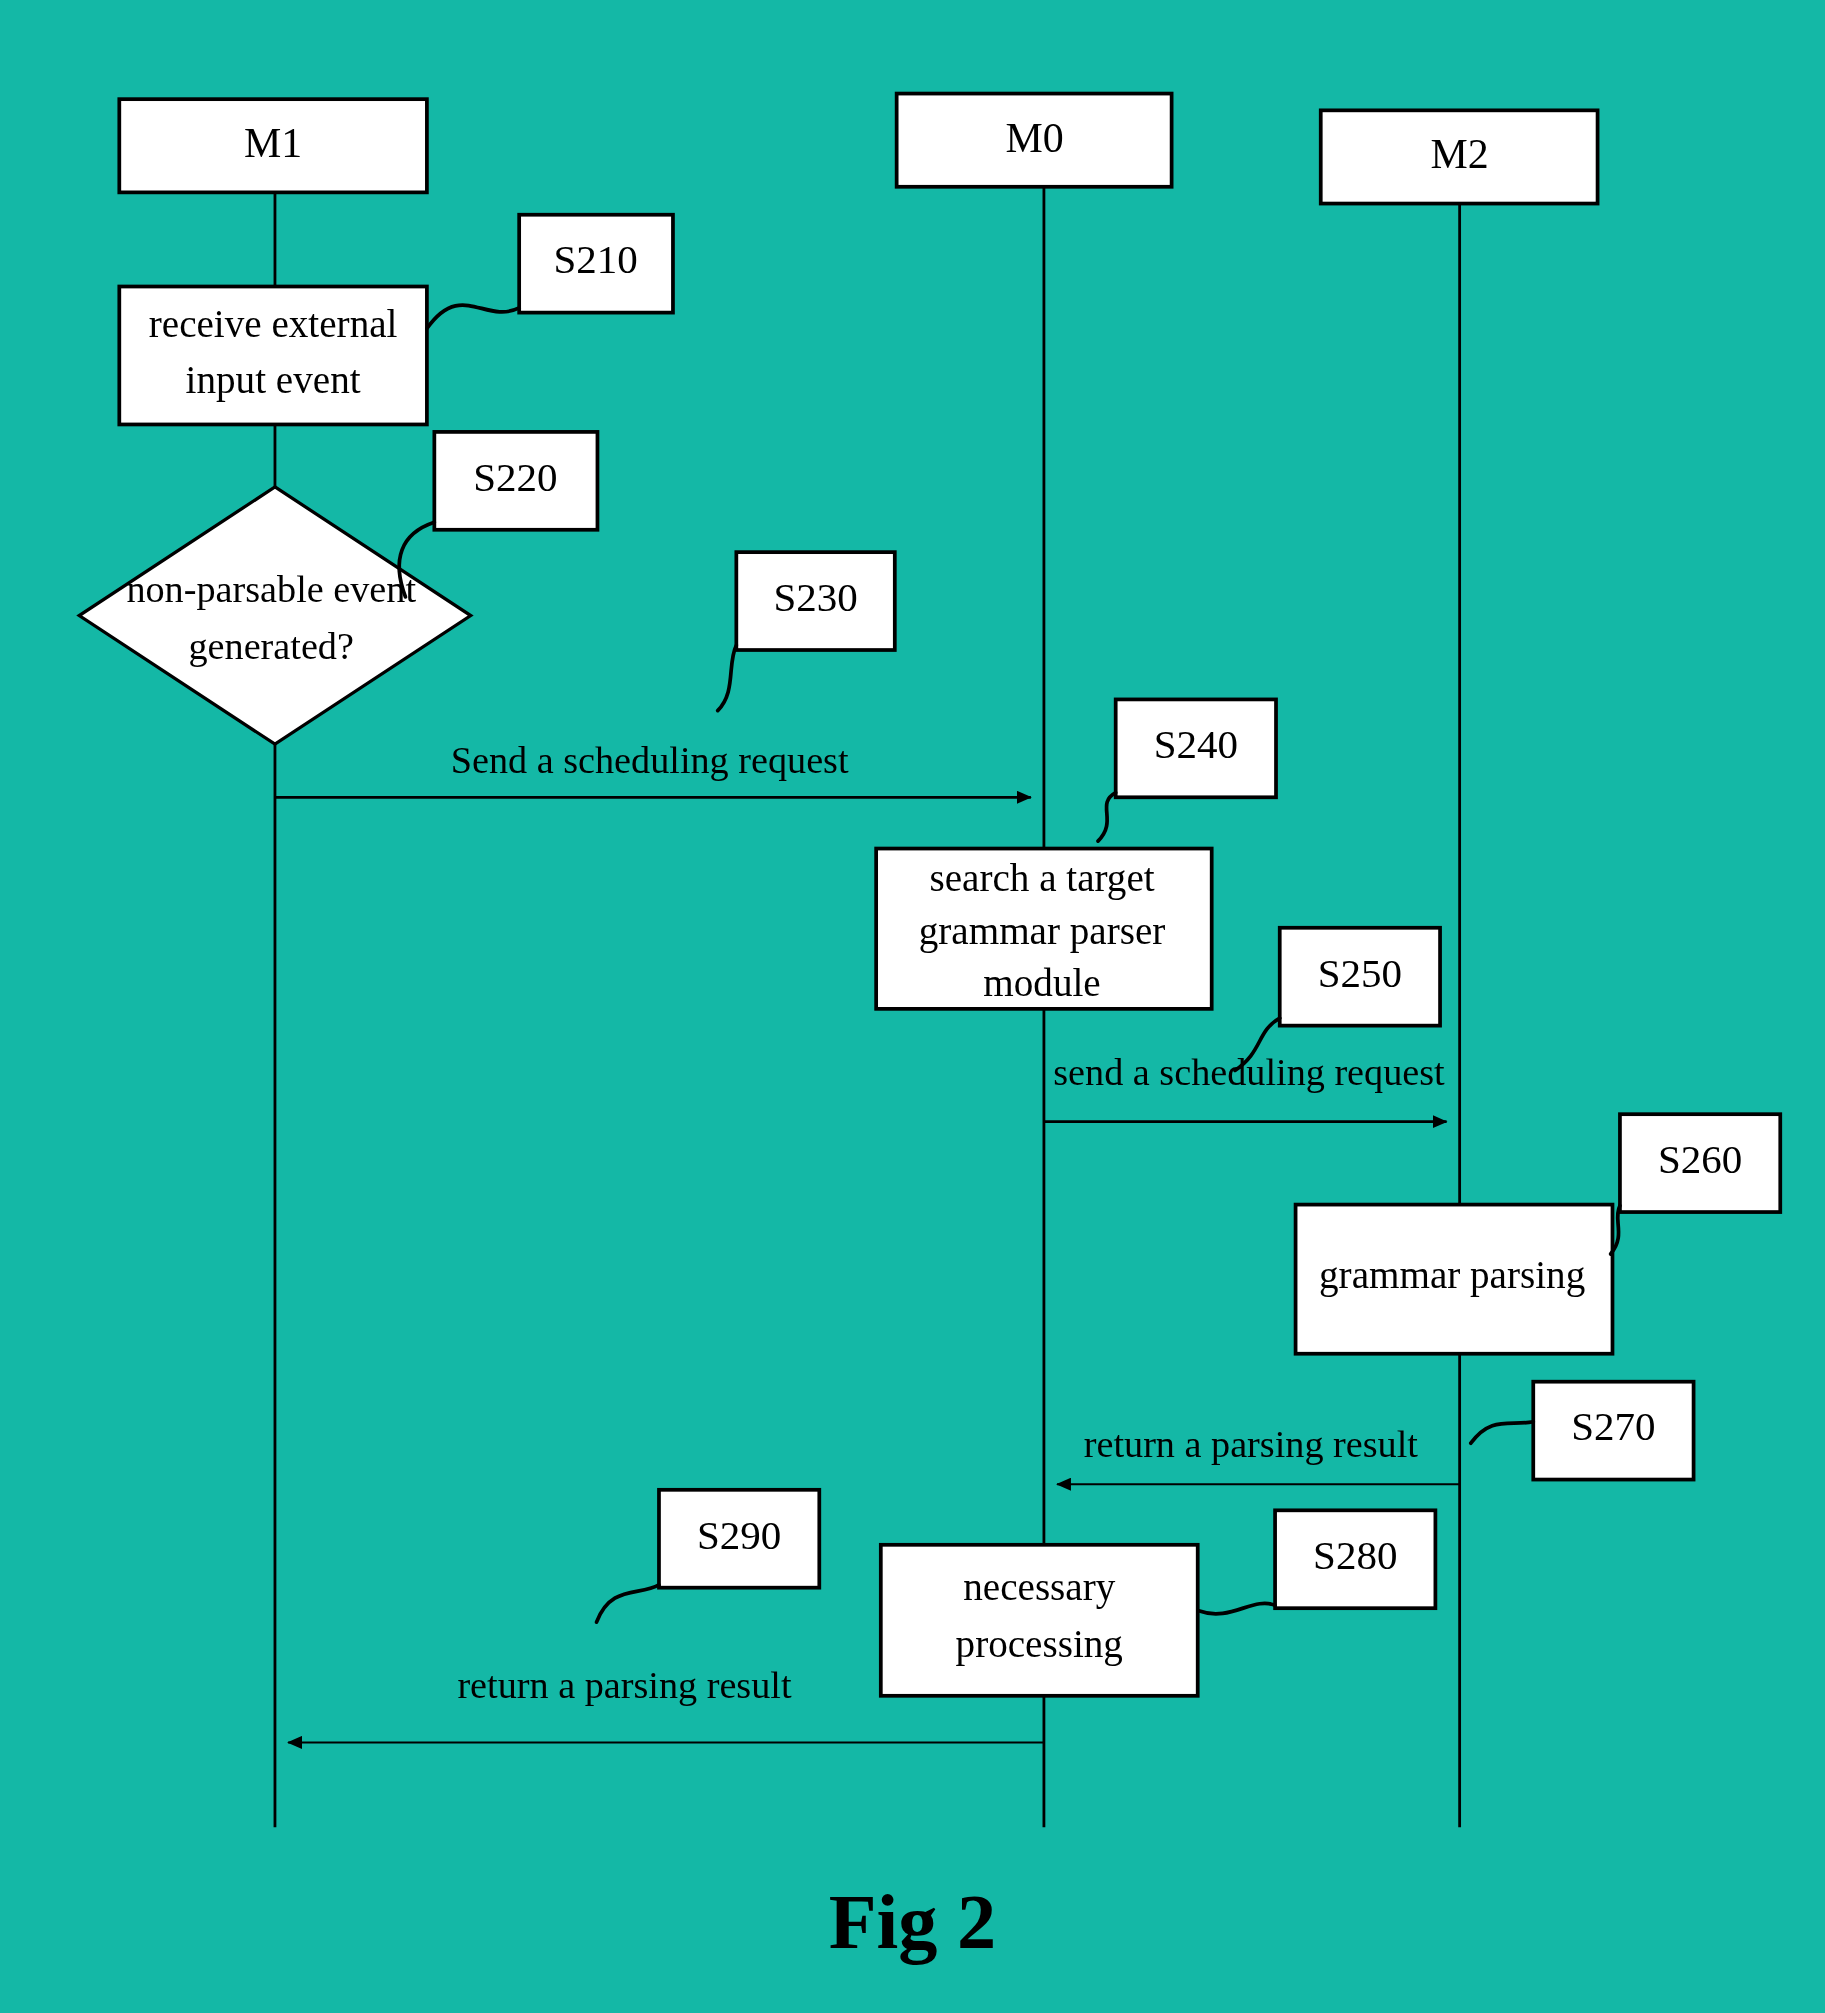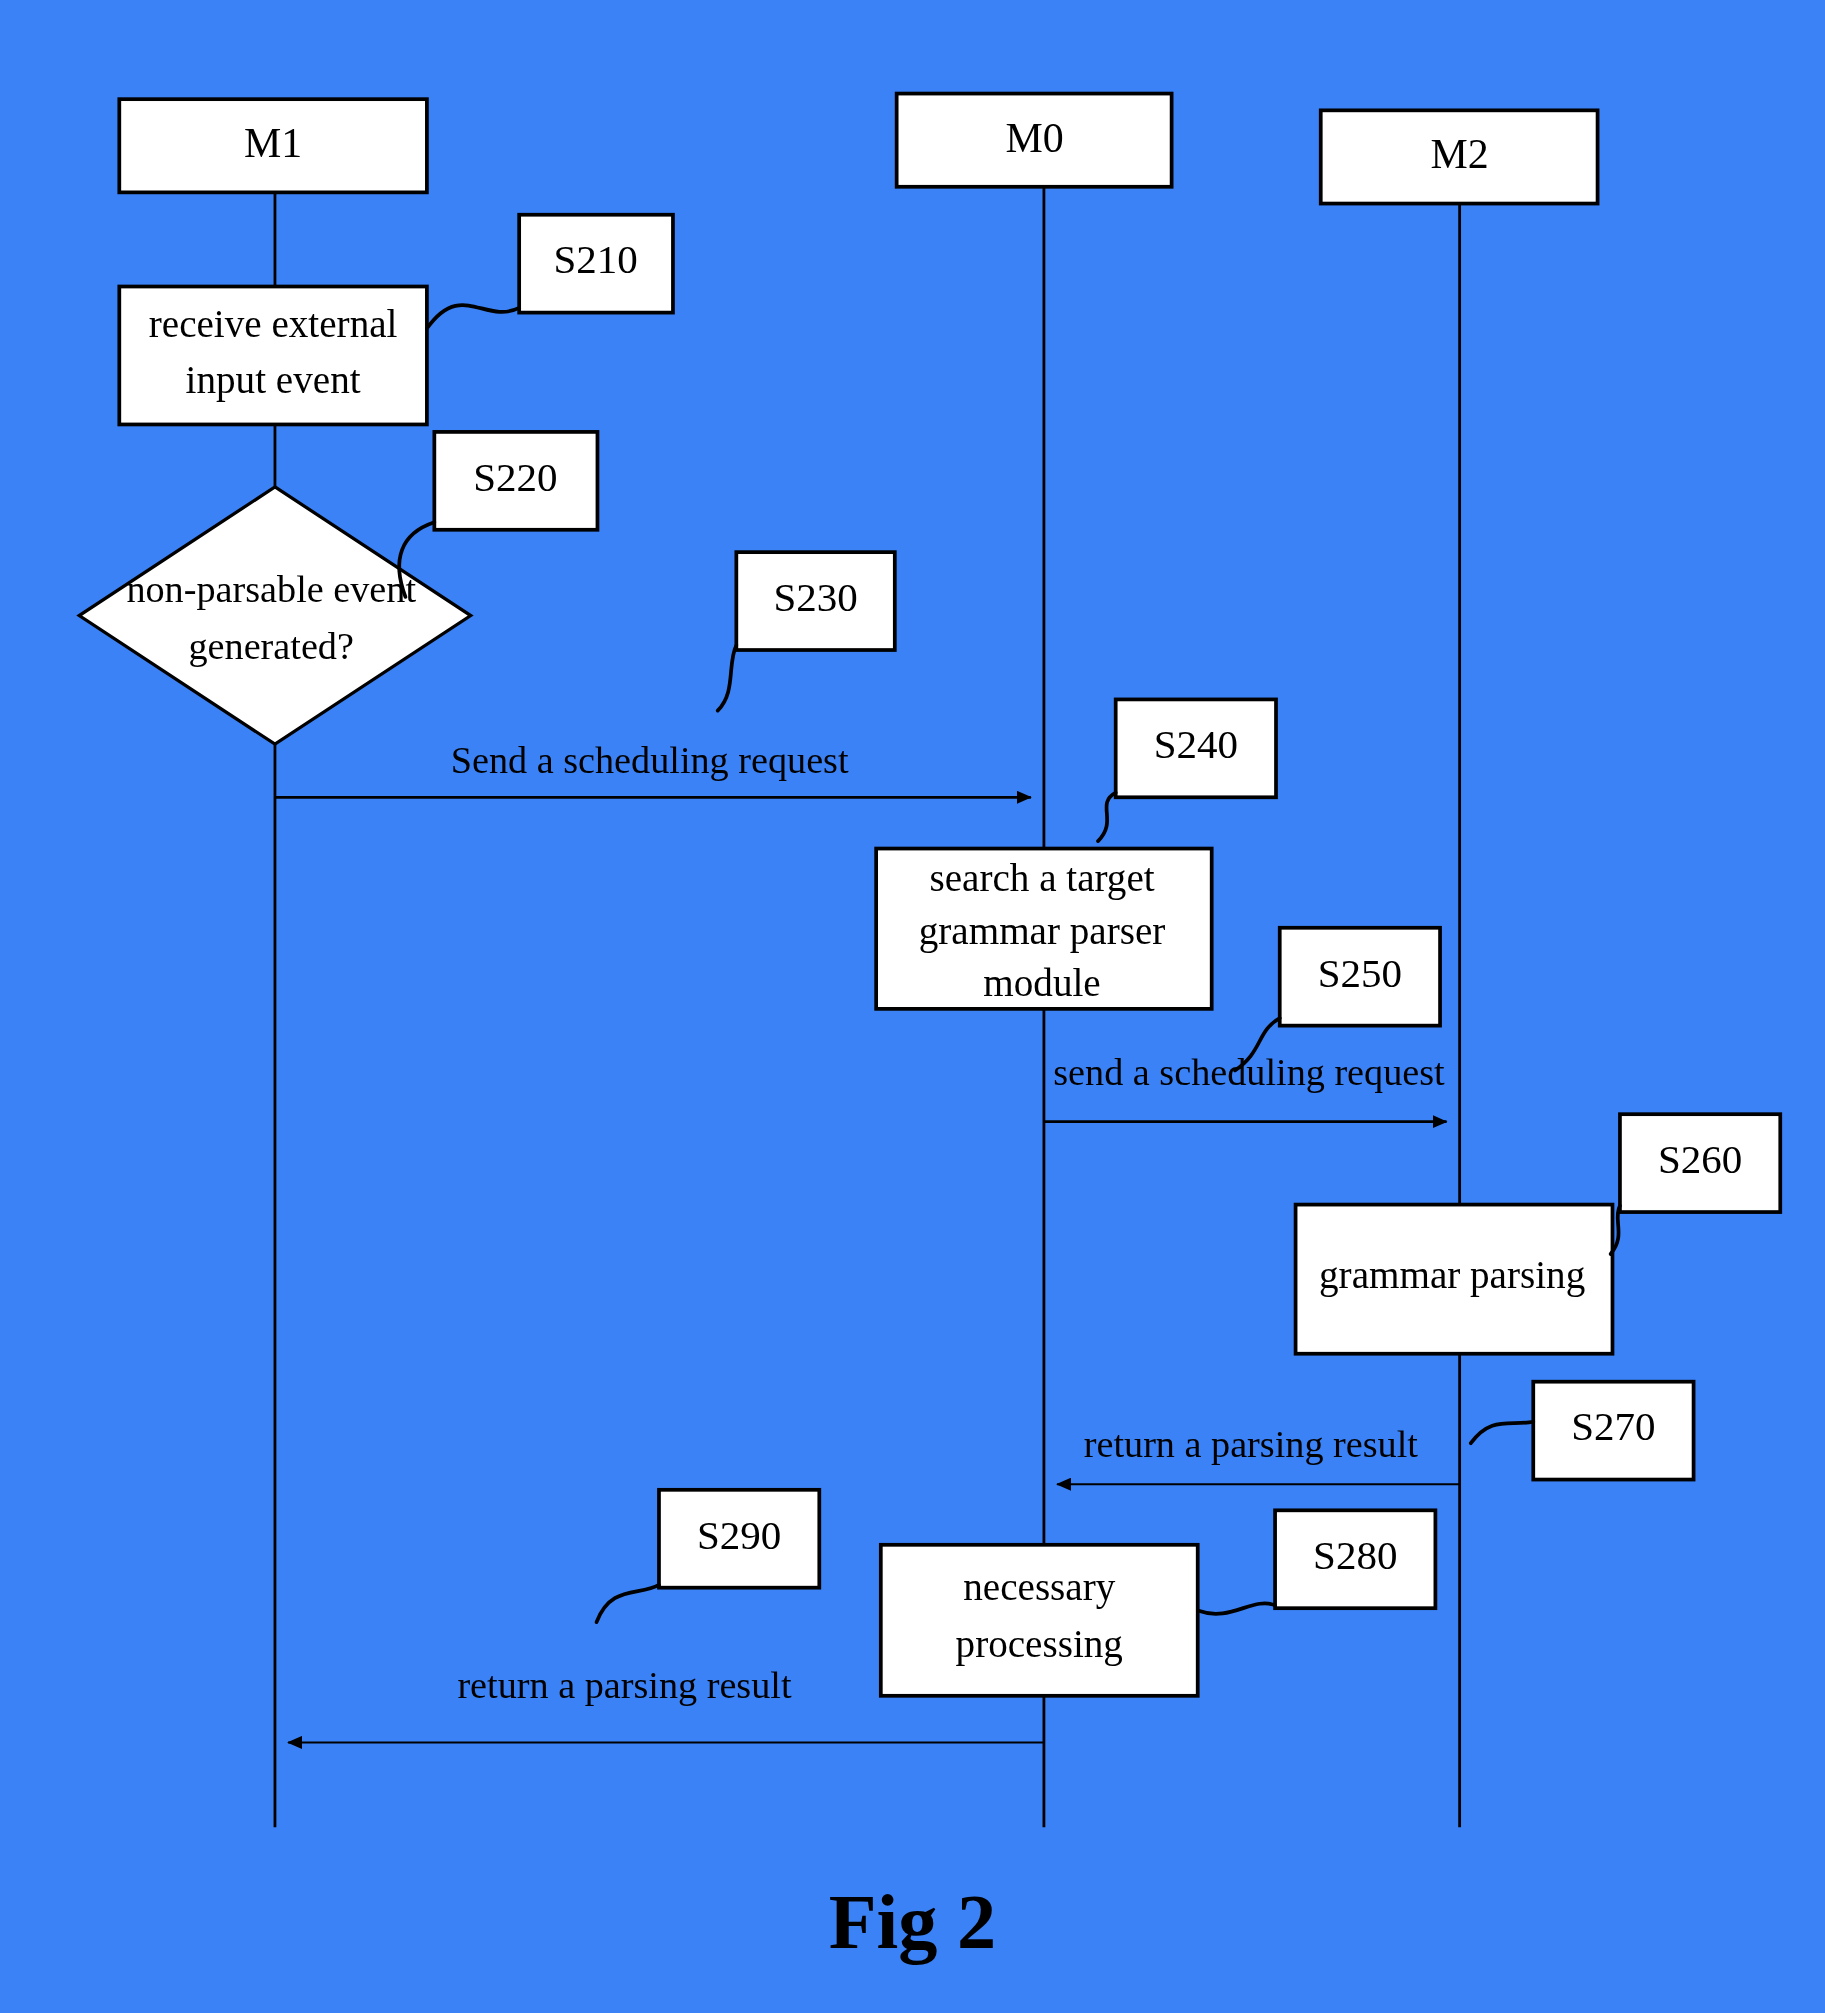--- a/index.html
+++ b/index.html
@@ -11,21 +11,21 @@
     width: 1825px;
     height: 2014px;
     font-family: "Liberation Serif", "DejaVu Serif", serif;
     color: #000000;
     overflow: hidden;
   }
   #figure-root {
     position: relative;
     width: 1825px;
     height: 2014px;
-    background: #3b82f6;
+    background: #14b8a6;
   }
   svg#diagram {
     position: absolute;
     left: 0;
     top: 0;
     width: 1825px;
     height: 2014px;
     display: block;
   }
   .shape-stroke {

